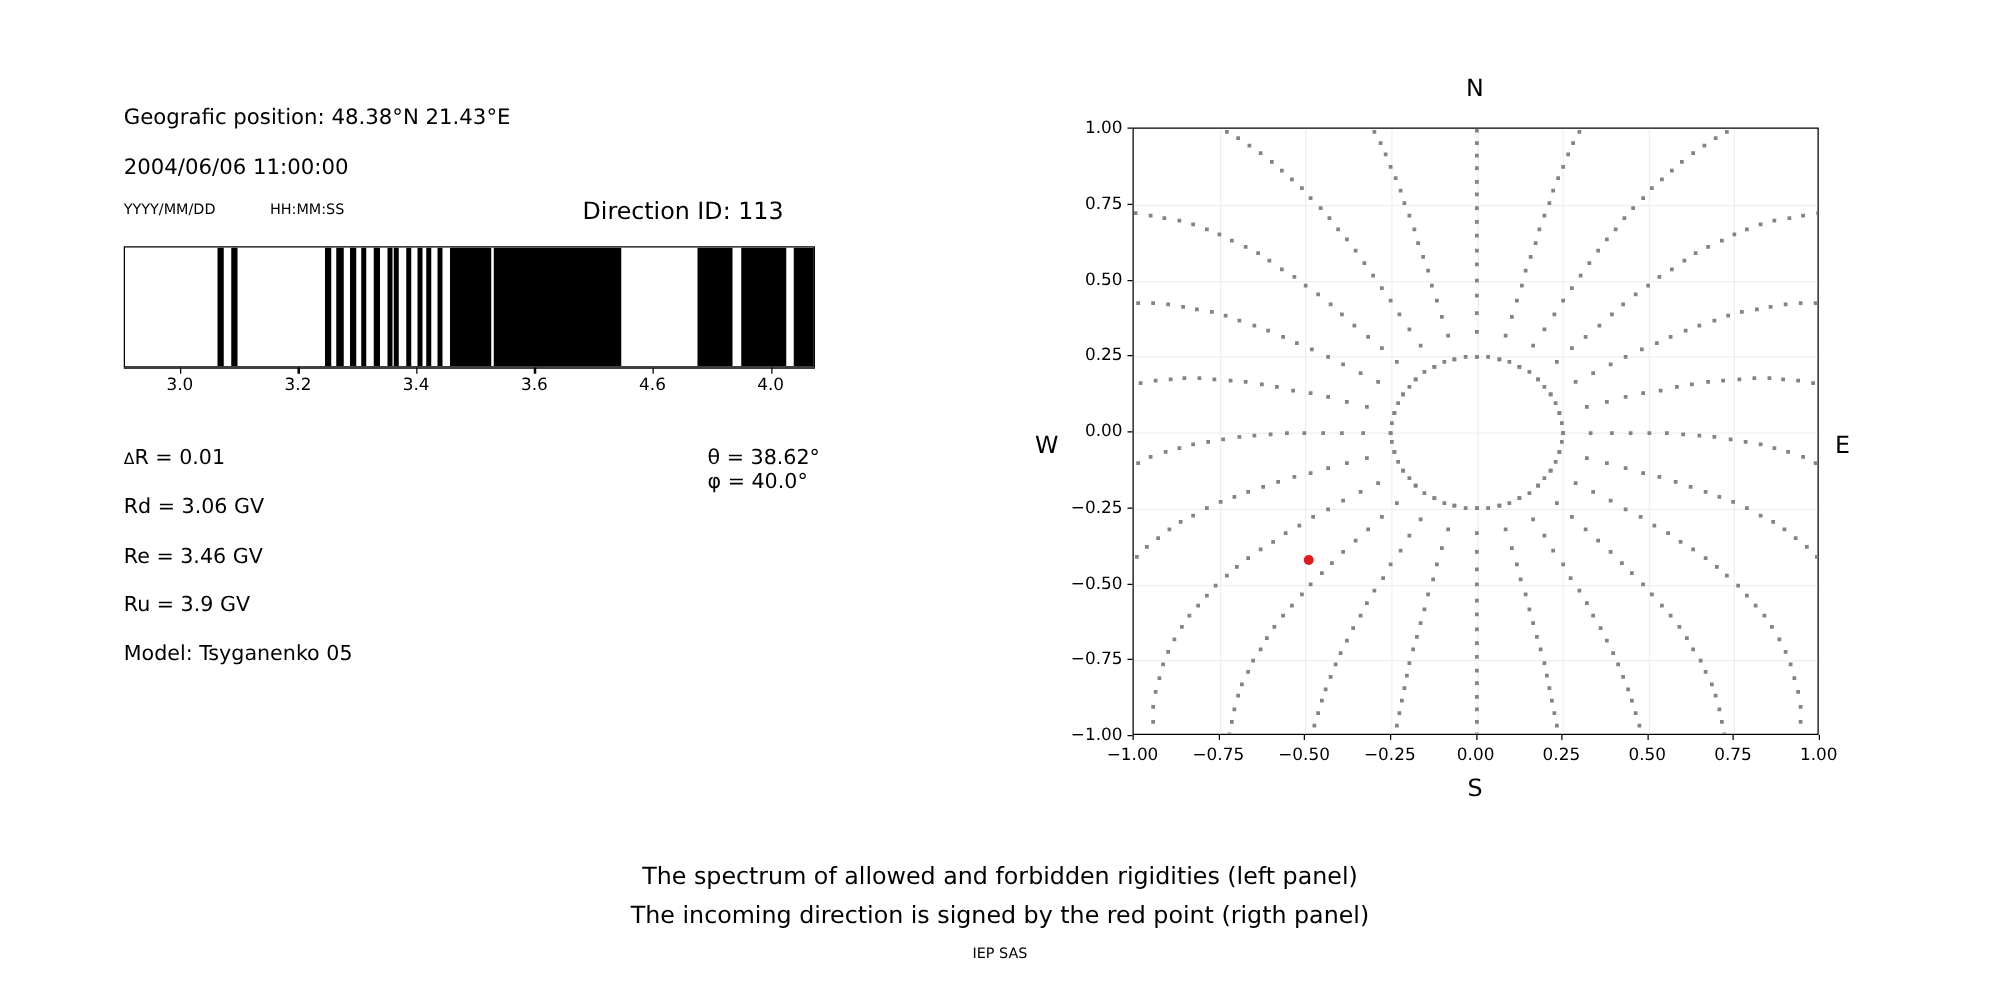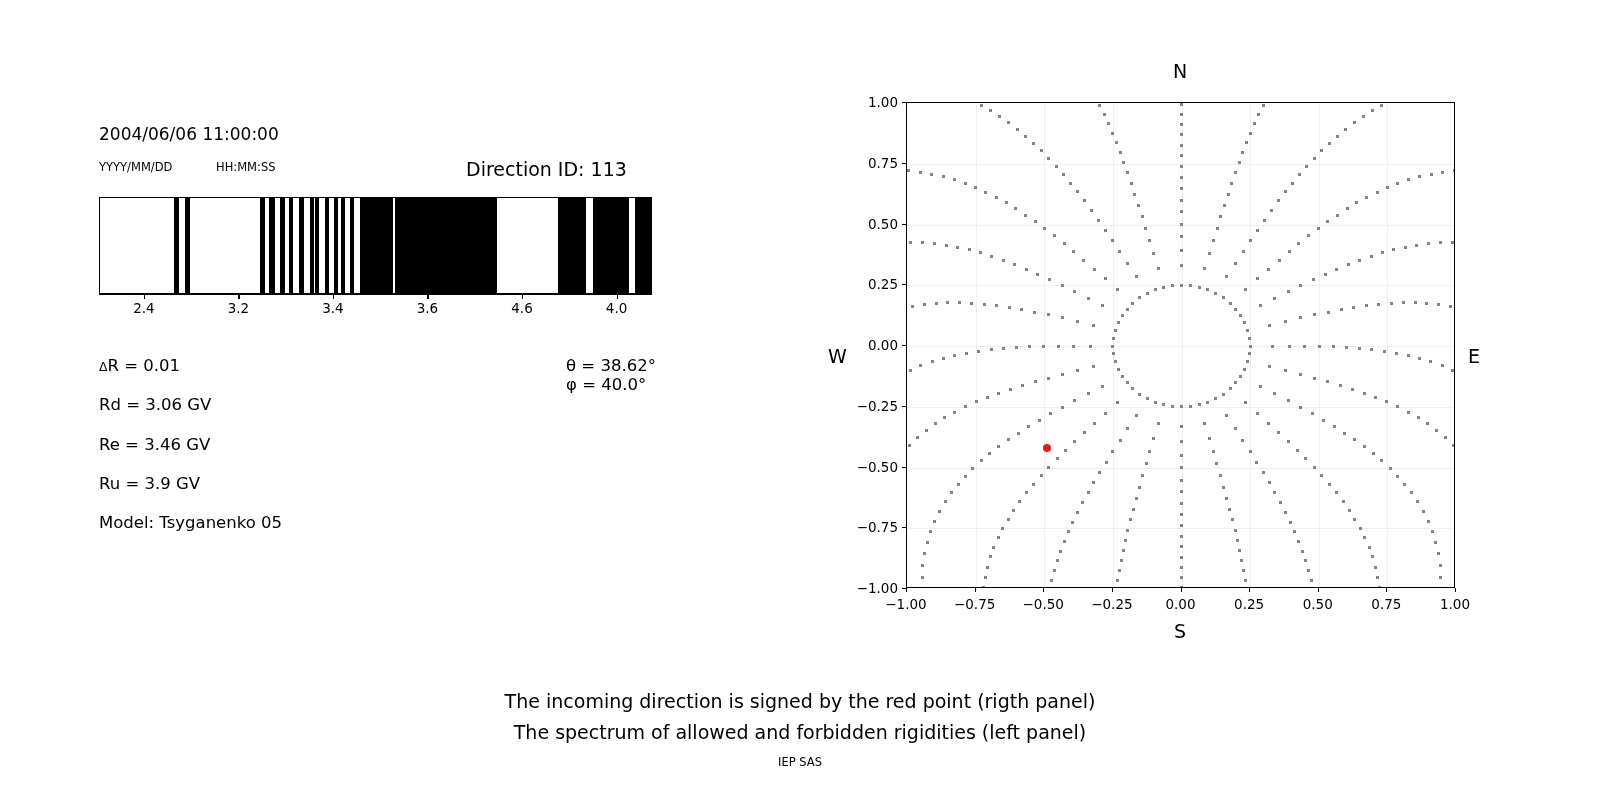--- a/index.html
+++ b/index.html
@@ -208,20 +208,21 @@
     width: 1600px;
     text-align: center;
     font-size: 11.5px;
   }
 </style>
 </head>
 <body>
 
 <div id="left-panel">
 
+  <div class="txt" id="geo-position">Geografic position: 48.38°N 21.43°E</div>
 
   <div class="txt" id="datetime">2004/06/06 11:00:00</div>
 
   <div class="txt" id="fmt-date">YYYY/MM/DD</div>
 
   <div class="txt" id="fmt-time">HH:MM:SS</div>
 
   <div class="txt" id="direction-id">Direction ID: 113</div>
 
   <div id="spectrum-wrap">
@@ -243,21 +244,21 @@
         <div class="band" style="left: 295.406px; width: 101.62px;"></div>
         <div class="band" style="left: 458.47px; width: 27.4137px;"></div>
         <div class="band" style="left: 493.446px; width: 35.4487px;"></div>
         <div class="band" style="left: 535.039px; width: 17.9607px;"></div>
       </div>
   </div>
 
   <div id="spectrum-axis">
     <div id="axis-line"></div>
   <div class="tick" style="left: 44.9017px;"></div>
-      <div class="tick-label" style="left: 44.9017px;">2.4</div>
+      <div class="tick-label" style="left: 44.9017px;">3.0</div>
       <div class="tick" style="left: 139.432px;"></div>
       <div class="tick-label" style="left: 139.432px;">3.2</div>
       <div class="tick" style="left: 233.962px;"></div>
       <div class="tick-label" style="left: 233.962px;">3.4</div>
       <div class="tick" style="left: 328.491px;"></div>
       <div class="tick-label" style="left: 328.491px;">3.6</div>
       <div class="tick" style="left: 423.021px;"></div>
       <div class="tick-label" style="left: 423.021px;">4.6</div>
       <div class="tick" style="left: 517.551px;"></div>
       <div class="tick-label" style="left: 517.551px;">4.0</div>
@@ -834,17 +835,17 @@
       <div class="ax-tick-h" style="left: 82px; top: 183.5px;"></div>
       <div class="ylab" style="left: 28px; width: 50px; top: 183.5px;">0.50</div>
       <div class="ax-tick-h" style="left: 82px; top: 122.75px;"></div>
       <div class="ylab" style="left: 28px; width: 50px; top: 122.75px;">0.75</div>
       <div class="ax-tick-h" style="left: 82px; top: 62px;"></div>
       <div class="ylab" style="left: 28px; width: 50px; top: 62px;">1.00</div>
     </div>
 </div>
 
 <div id="caption">
+  <div class="cap-line">The spectrum of allowed and forbidden rigidities (left panel)</div>
   <div class="cap-line">The incoming direction is signed by the red point (rigth panel)</div>
-  <div class="cap-line">The spectrum of allowed and forbidden rigidities (left panel)</div>
 </div>
 
 <div id="footer">IEP SAS</div>
 
 </body></html>

